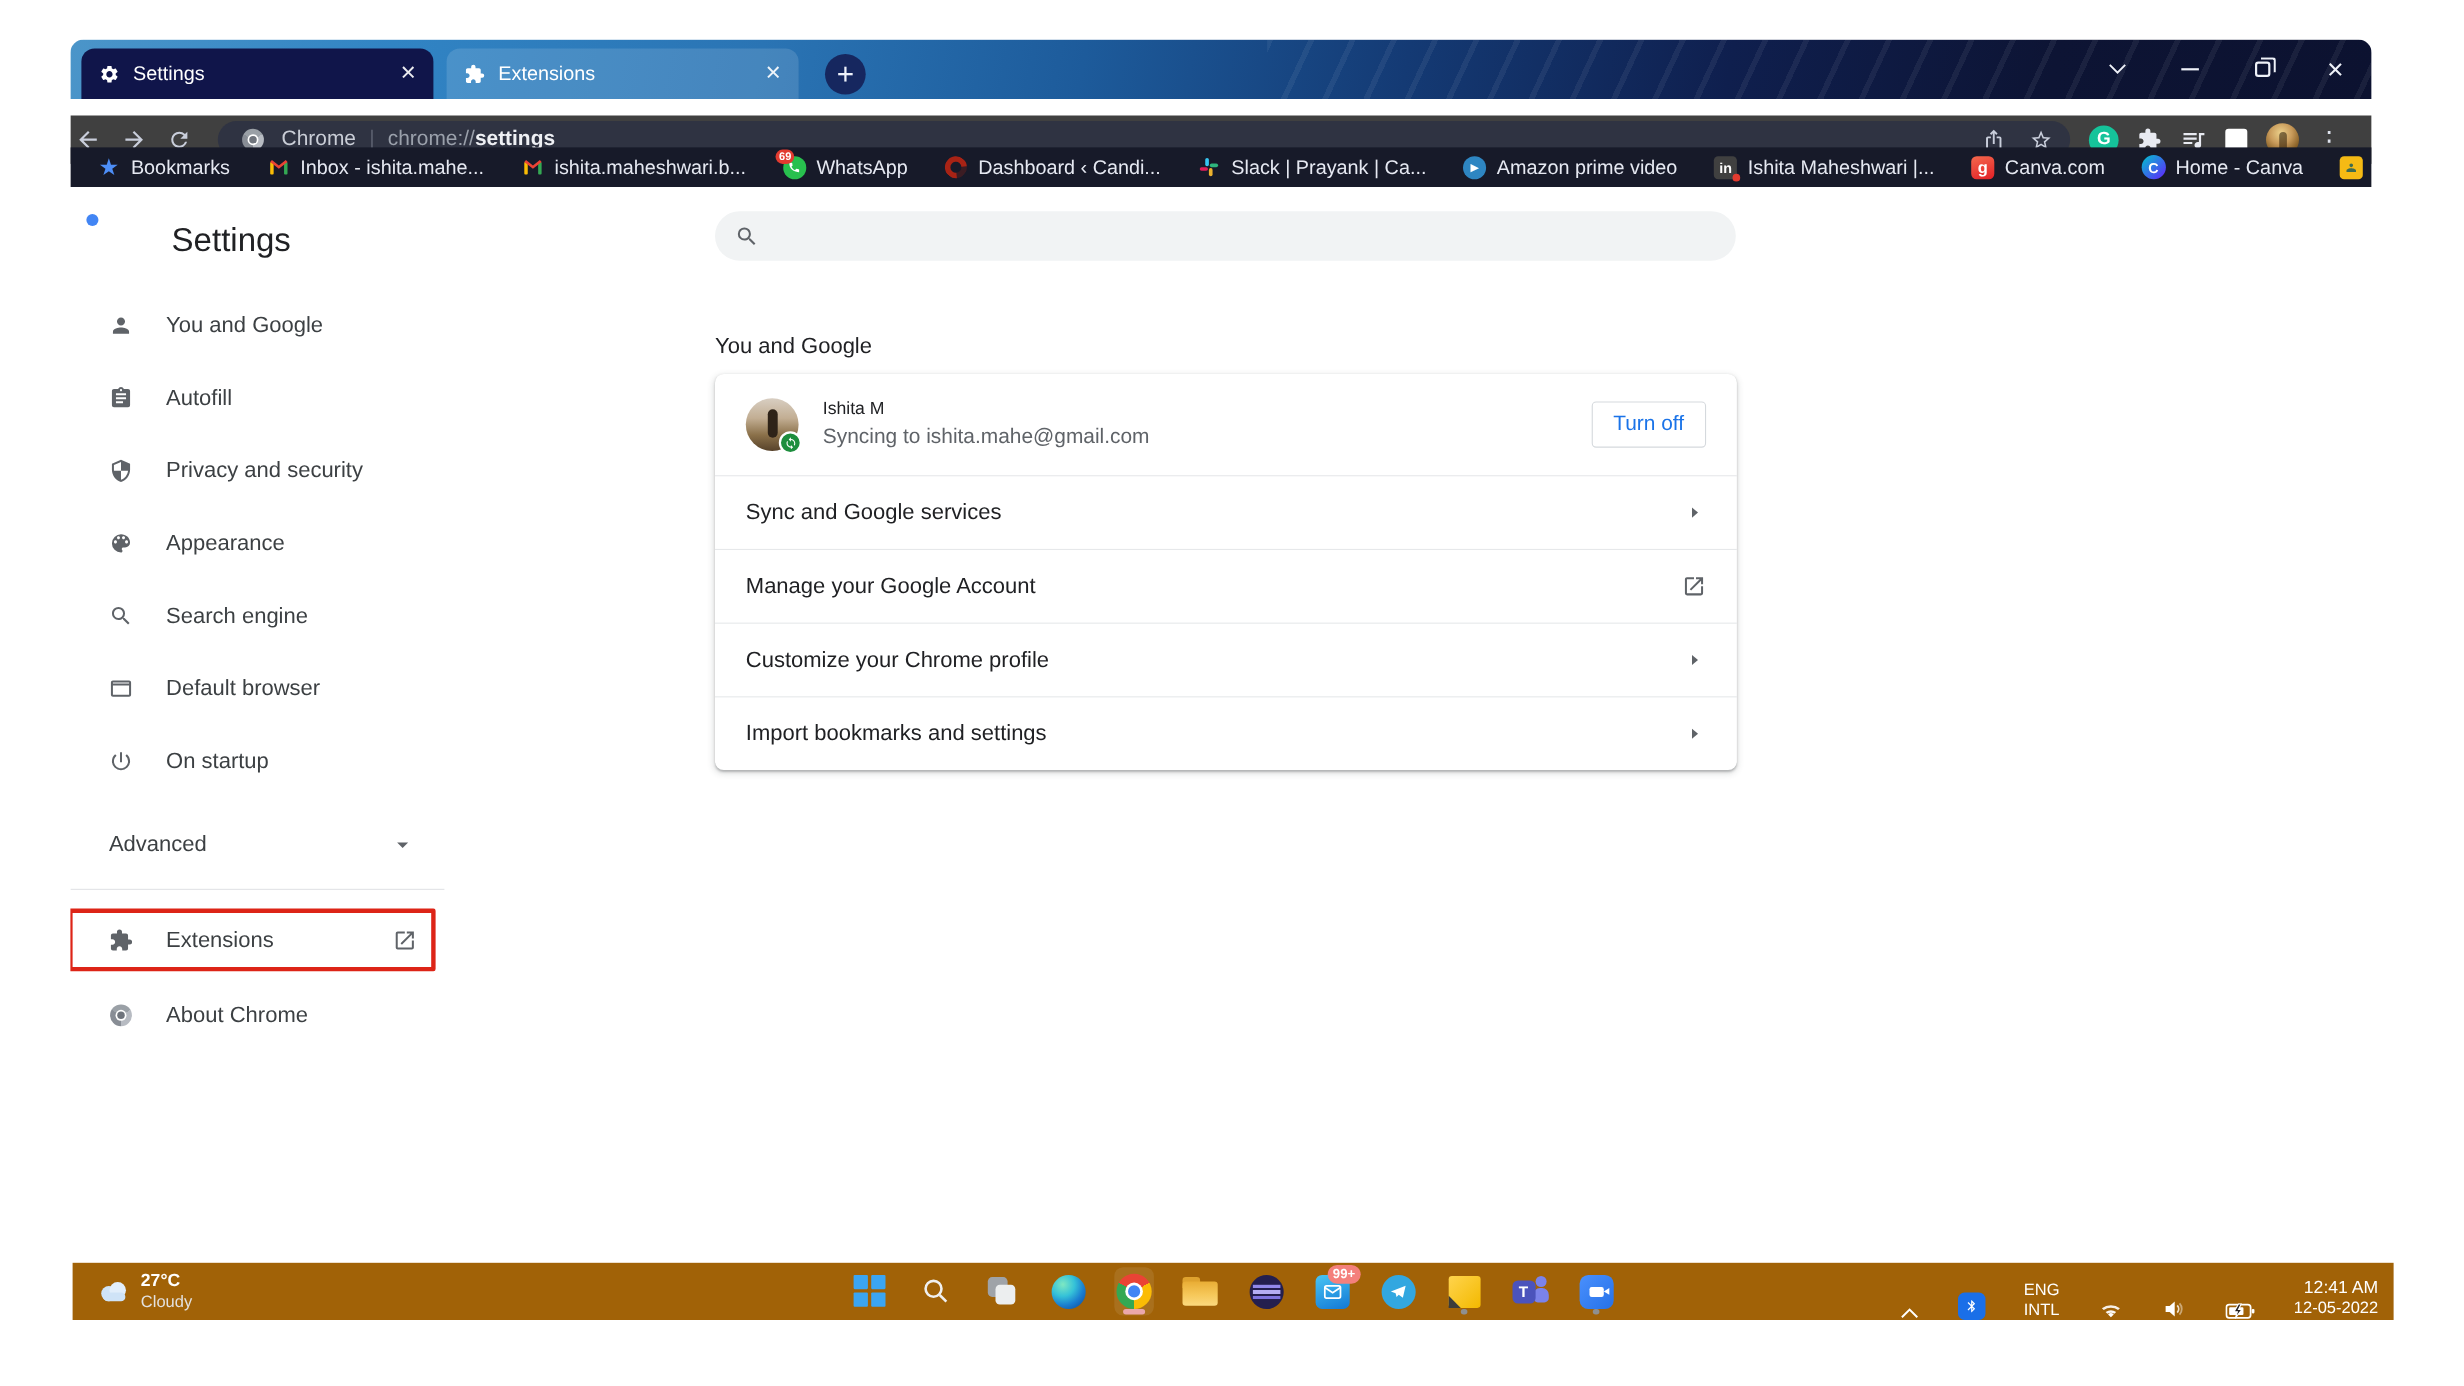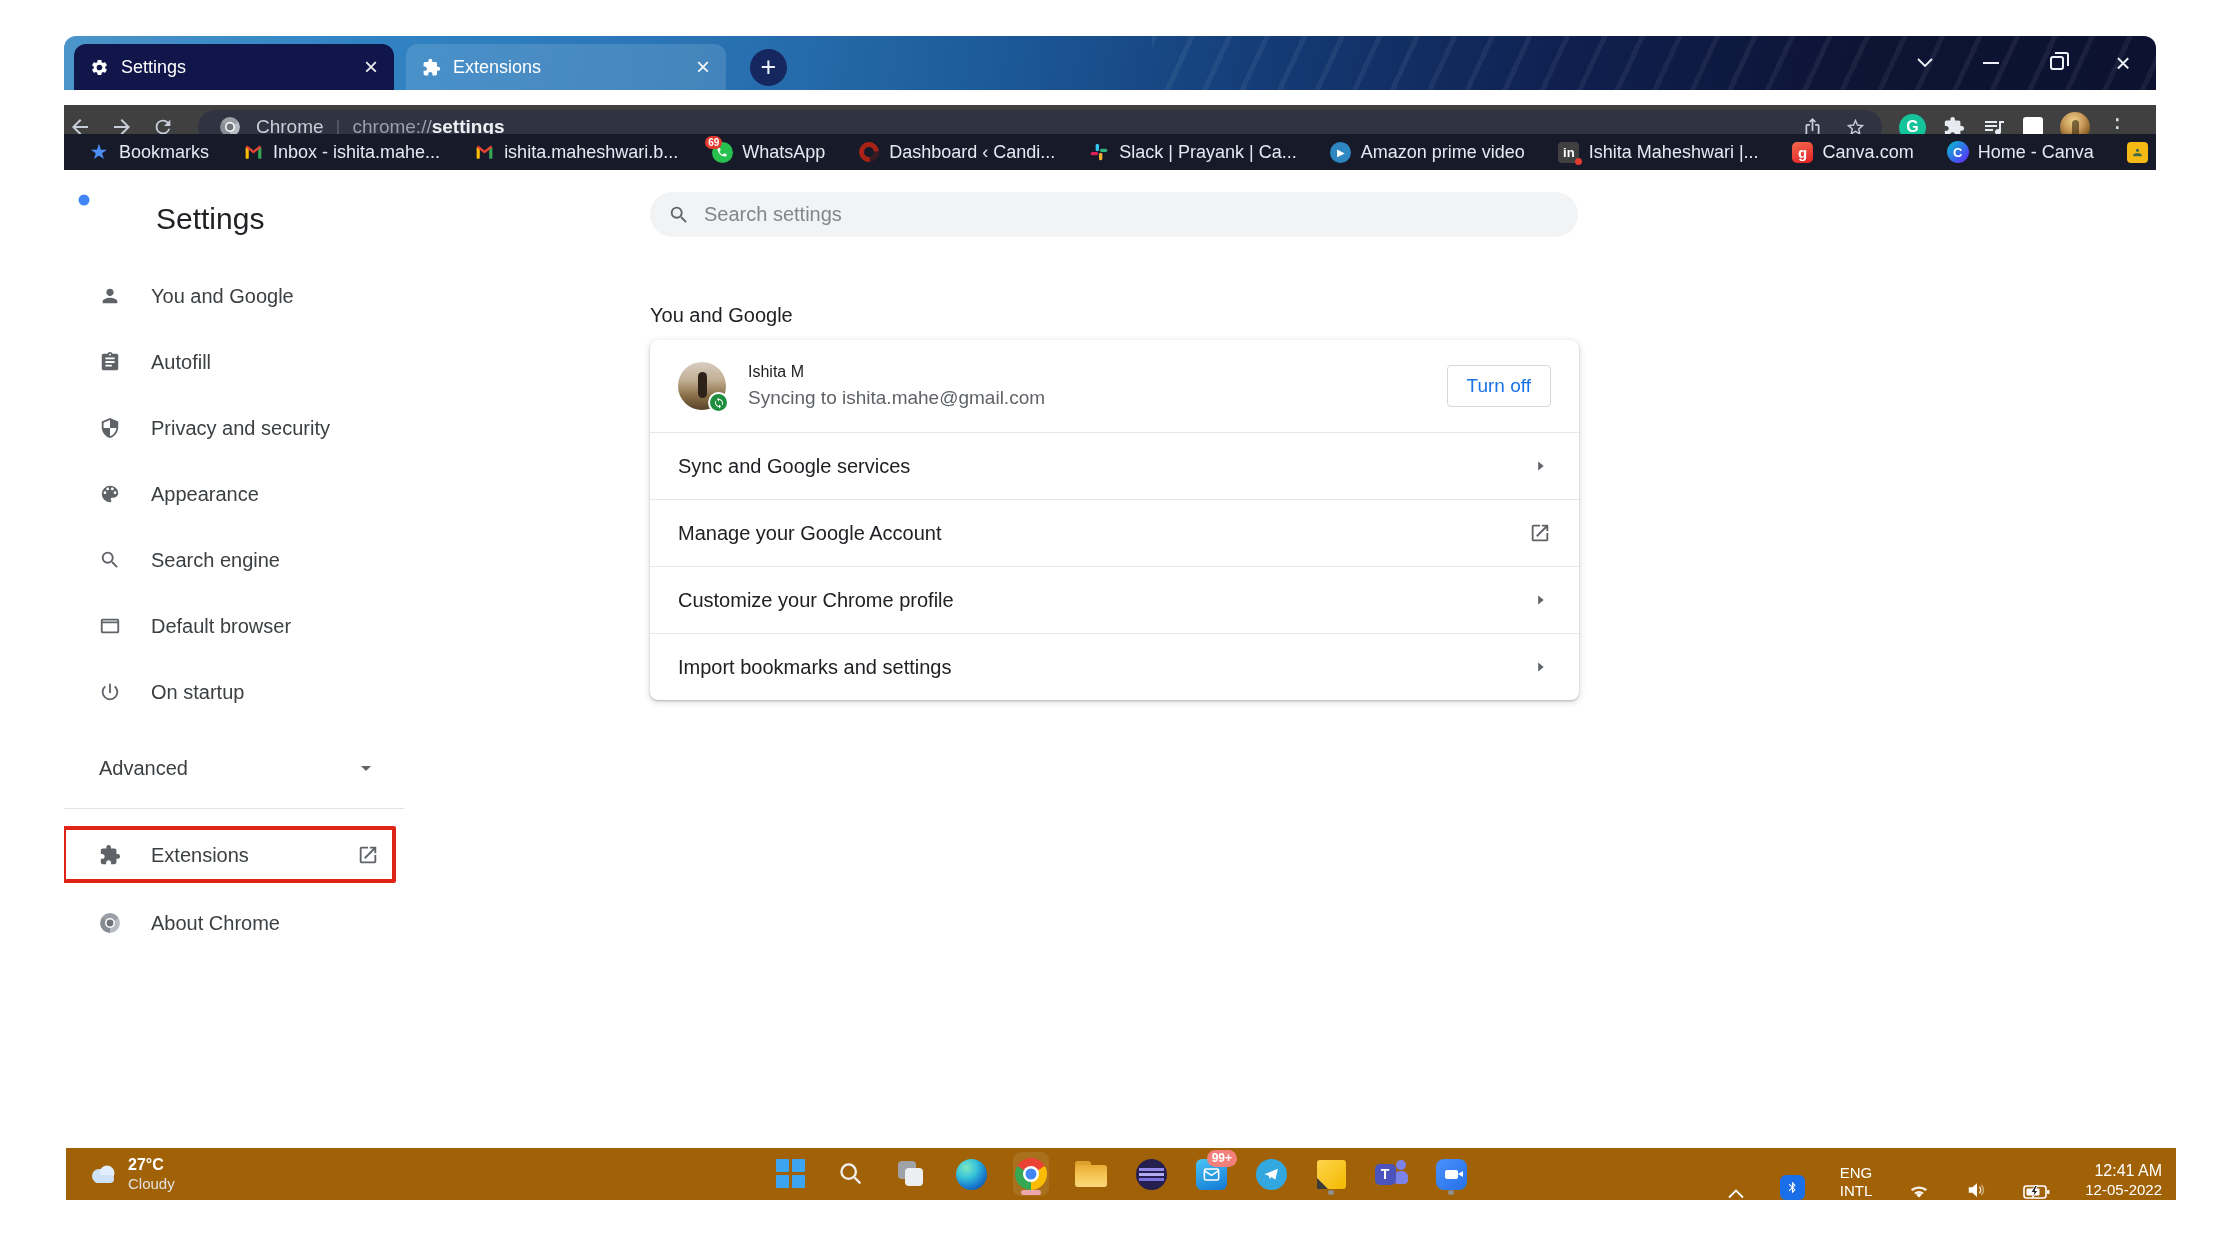--- a/index.html
+++ b/index.html
@@ -420,21 +420,20 @@
         <span class="nav-lb">About Chrome</span>
       </div>
 
       
       <div class="searchpill">
         <span style="color:#5f6368;display:flex">
             <svg width="22" height="22" viewBox="0 0 24 24" fill="currentColor">
               <path d="M15.5 14h-.79l-.28-.27A6.47 6.47 0 0 0 16 9.5 6.5 6.5 0 1 0 9.5 16c1.61 0 3.09-.59 4.23-1.57l.27.28v.79l5 4.99L20.49 19l-4.99-5zm-6 0C7.01 14 5 11.99 5 9.5S7.01 5 9.5 5 14 7.01 14 9.5 11.99 14 9.5 14z"></path>
             </svg>
           </span>
-        <input type="text" placeholder="Search settings" style="">
       </div>
       <div class="section-title">You and Google</div>
 
       <div class="card">
         <div class="profrow">
           <span class="pav">
             <span class="pbadge">
               <svg width="12" height="12" viewBox="0 0 24 24" fill="#ffffff">
                   <path d="M12 4V1L8 5l4 4V6c3.31 0 6 2.69 6 6 0 1.01-.25 1.97-.7 2.8l1.46 1.46A7.93 7.93 0 0 0 20 12c0-4.42-3.58-8-8-8zm0 14c-3.31 0-6-2.69-6-6 0-1.01.25-1.97.7-2.8L5.24 7.74A7.93 7.93 0 0 0 4 12c0 4.42 3.58 8 8 8v3l4-4-4-4v3z"></path>
                 </svg>

